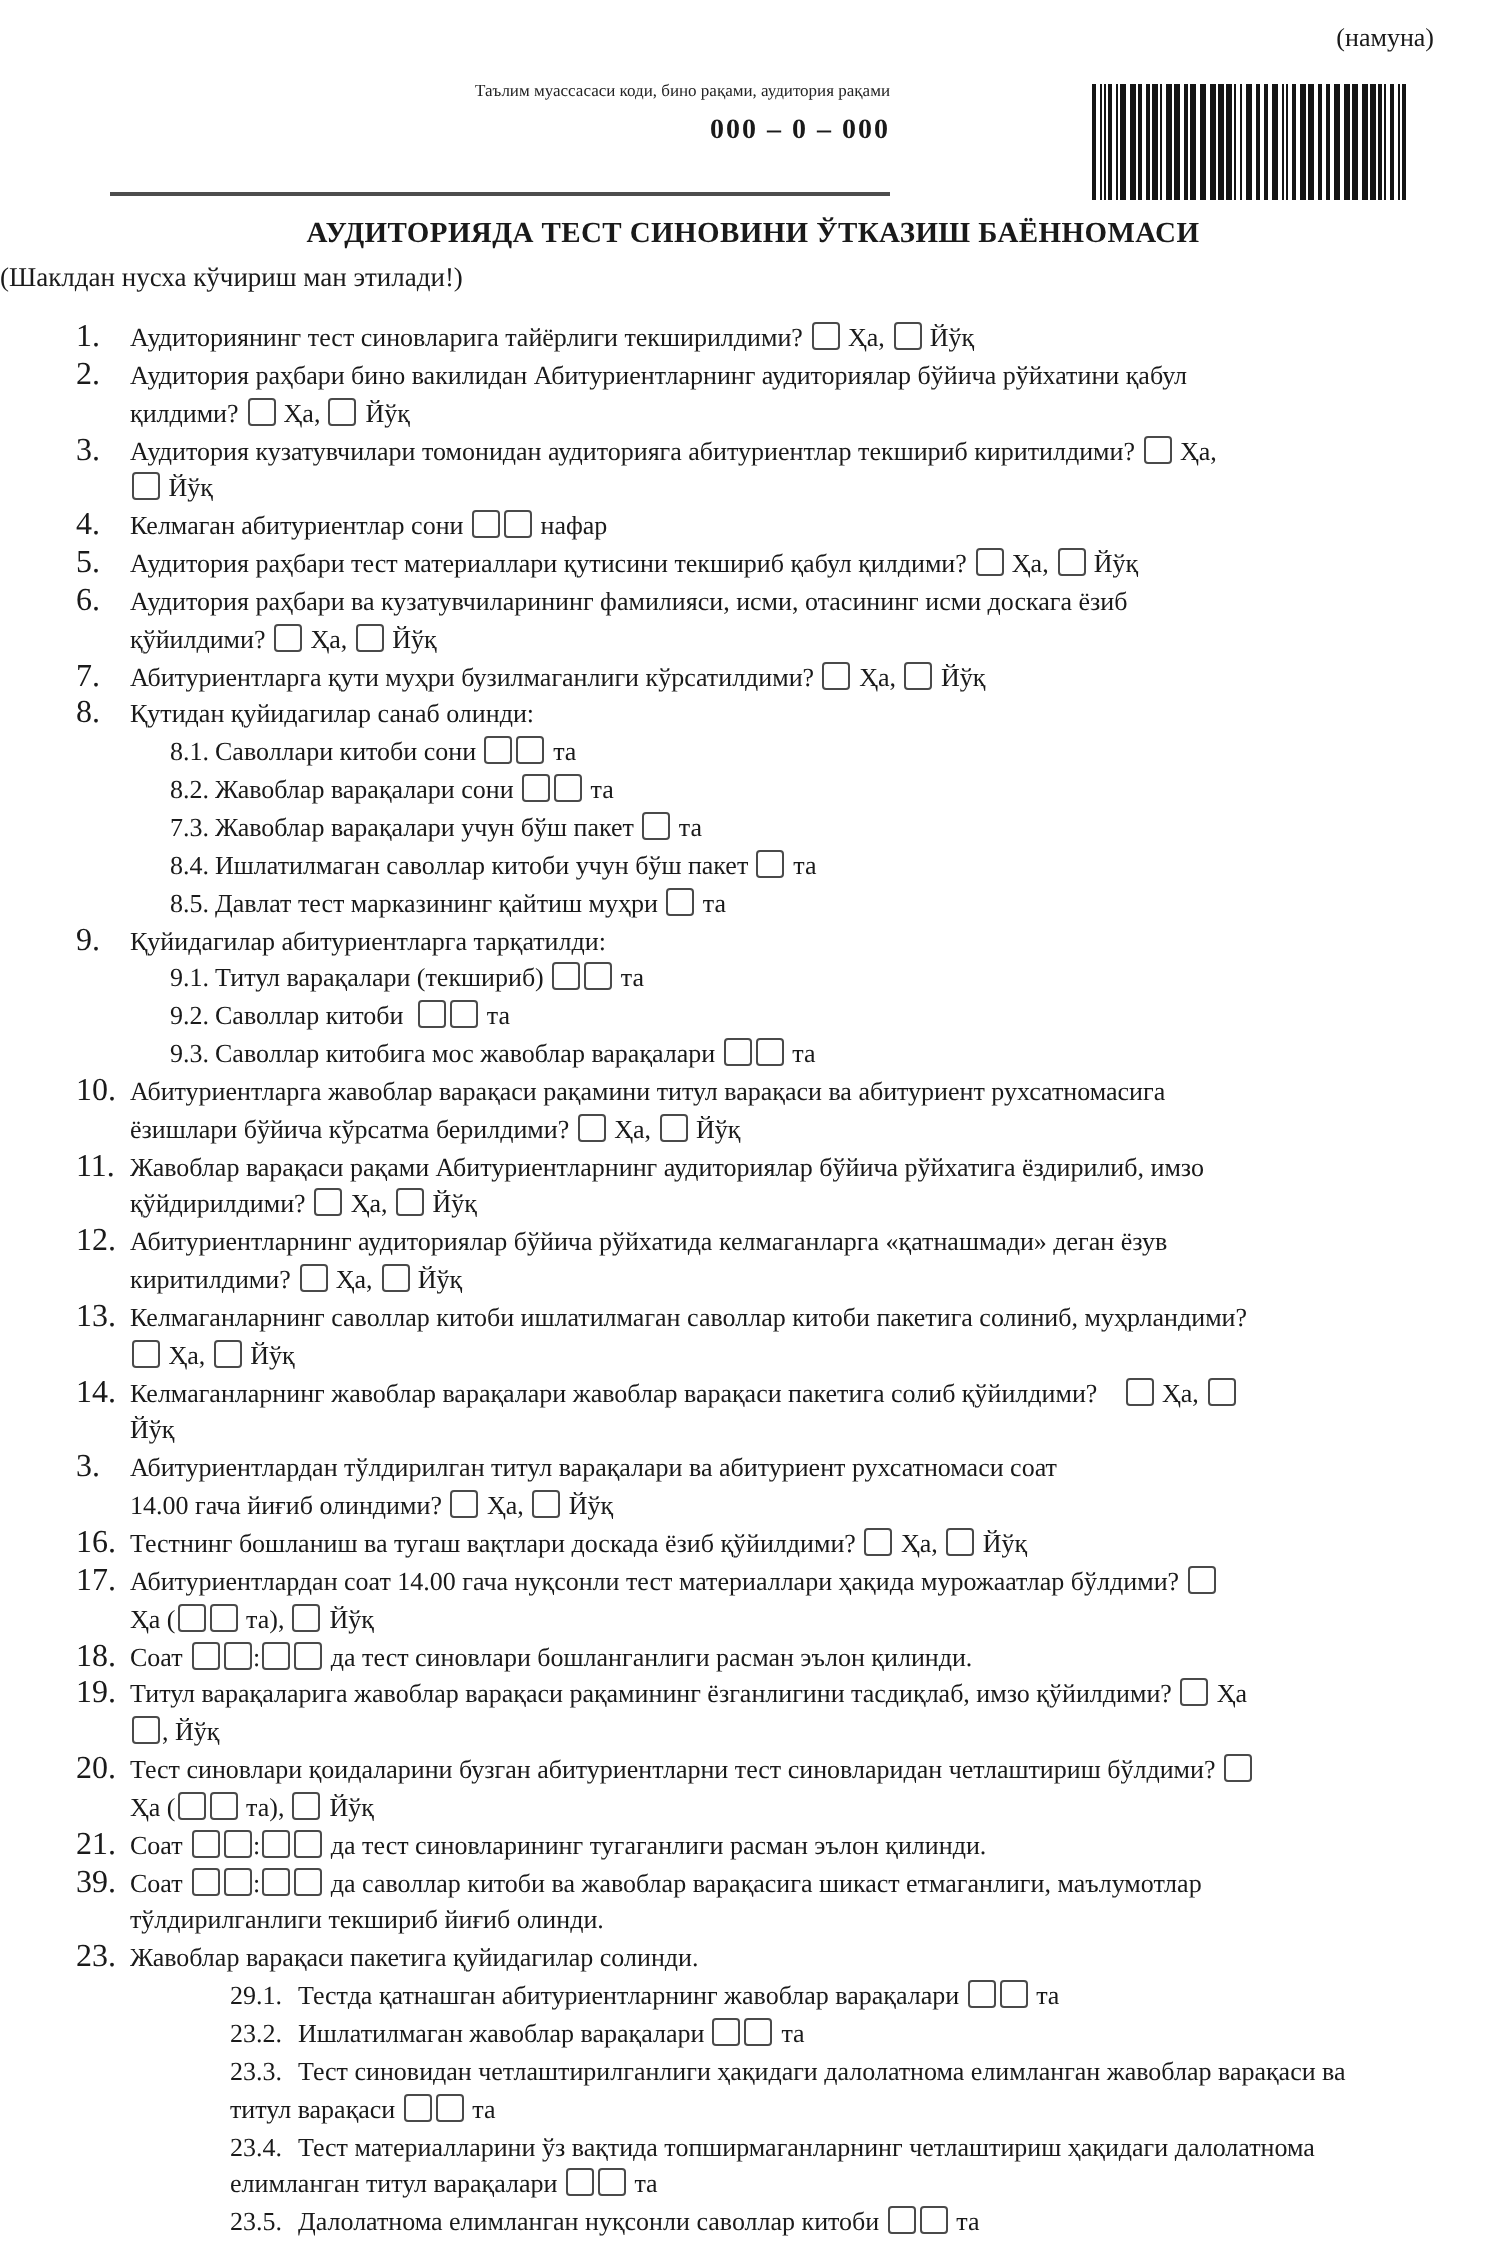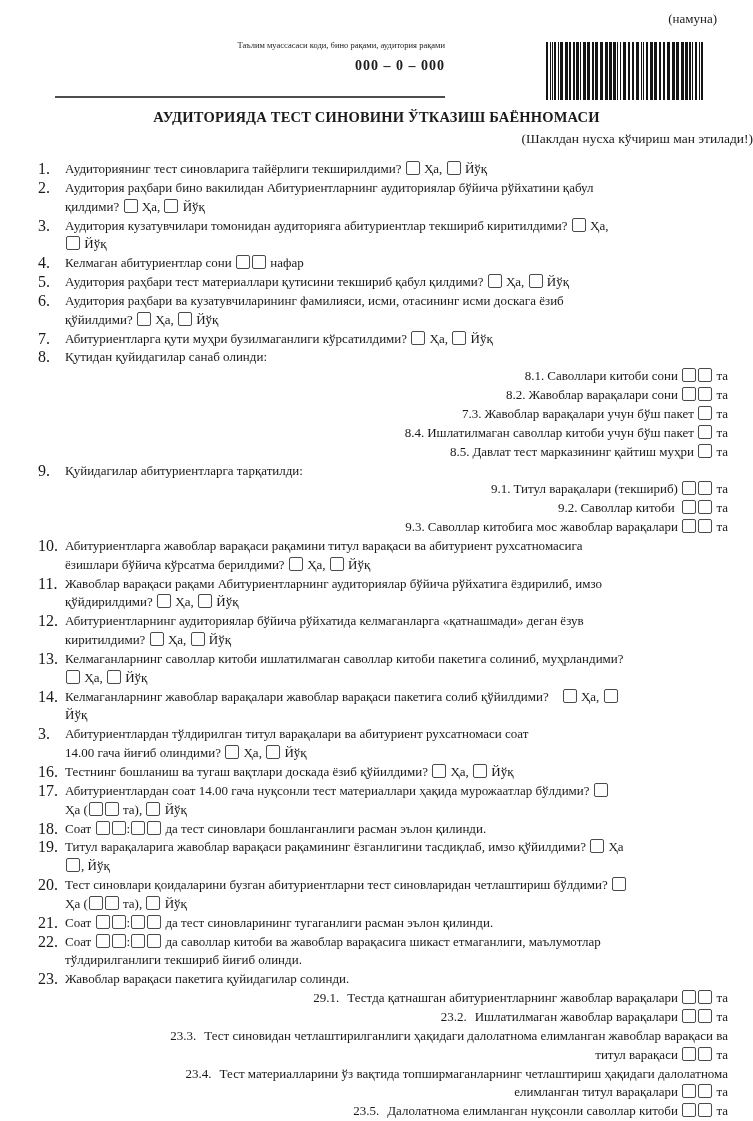--- a/index.html
+++ b/index.html
@@ -10,26 +10,26 @@
   }
   .sample { position:absolute; top:11px; right:36px; font-size:13px; }
   .hdr-left { position:absolute; top:40px; left:55px; width:390px; text-align:right; }
   .hdr-caption { font-size:8.5px; color:#222; }
   .hdr-code { margin-top:8px; font-size:14px; font-weight:bold; letter-spacing:1px; }
   .hdr-rule { position:absolute; top:96px; left:55px; width:390px; border-top:2px solid #4d4d4d; }
   .barcode { position:absolute; top:42px; left:546px; width:162px; height:58px; font-size:0; white-space:nowrap; overflow:hidden; }
   .barcode span { display:inline-block; height:100%; background:#141414; }
   .title { position:absolute; top:109px; left:0; width:100%; text-align:center;
            font-size:14.5px; font-weight:bold; letter-spacing:0.2px; }
-  .subtitle { position:absolute; top:131px; left:0; width:100%; text-align:right; font-size:13.5px; }
+  .subtitle { position:absolute; top:131px; left:0; width:100%; text-align:left; font-size:13.5px; }
   .content { position:absolute; top:160px; left:38px; width:690px; }
   .item { position:relative; padding-left:27px; }
   .num { position:absolute; left:0; top:0; }
   .line { white-space:pre-wrap; line-height:18.85px; font-size:13px; }
-  .line.sub { padding-left:20px;text-align:right; }
+  .line.sub { padding-left:20px; }
   .line.sub.deep { padding-left:50px; }
   .subnum { margin-right:3px; }
   .subnum.wide { margin-right:8px; }
   .cb {
     display:inline-block; width:12px; height:12px; background:#fff;
     border:1px solid #4a4a4a; border-radius:2px; vertical-align:-2px; margin:0 1px;
   }
 </style>
 </head>
 <body>
@@ -189,21 +189,21 @@
           <div class="line">Ҳа (<span class="cb"></span><span class="cb"></span> та), <span class="cb"></span> Йўқ</div>
         </div>
       </div>
       <div class="item">
         <span class="num">21.</span>
         <div class="body">
           <div class="line">Соат <span class="cb"></span><span class="cb"></span>:<span class="cb"></span><span class="cb"></span> да тест синовларининг тугаганлиги расман эълон қилинди.</div>
         </div>
       </div>
       <div class="item">
-        <span class="num">22.</span>
+        <span class="num">39.</span>
         <div class="body">
           <div class="line">Соат <span class="cb"></span><span class="cb"></span>:<span class="cb"></span><span class="cb"></span> да саволлар китоби ва жавоблар варақасига шикаст етмаганлиги, маълумотлар</div>
           <div class="line">тўлдирилганлиги текшириб йиғиб олинди.</div>
         </div>
       </div>
       <div class="item">
         <span class="num">23.</span>
         <div class="body">
           <div class="line">Жавоблар варақаси пакетига қуйидагилар солинди.</div>
           <div class="line sub deep"><span class="subnum wide">29.1.</span>Тестда қатнашган абитуриентларнинг жавоблар варақалари <span class="cb"></span><span class="cb"></span> та</div>

